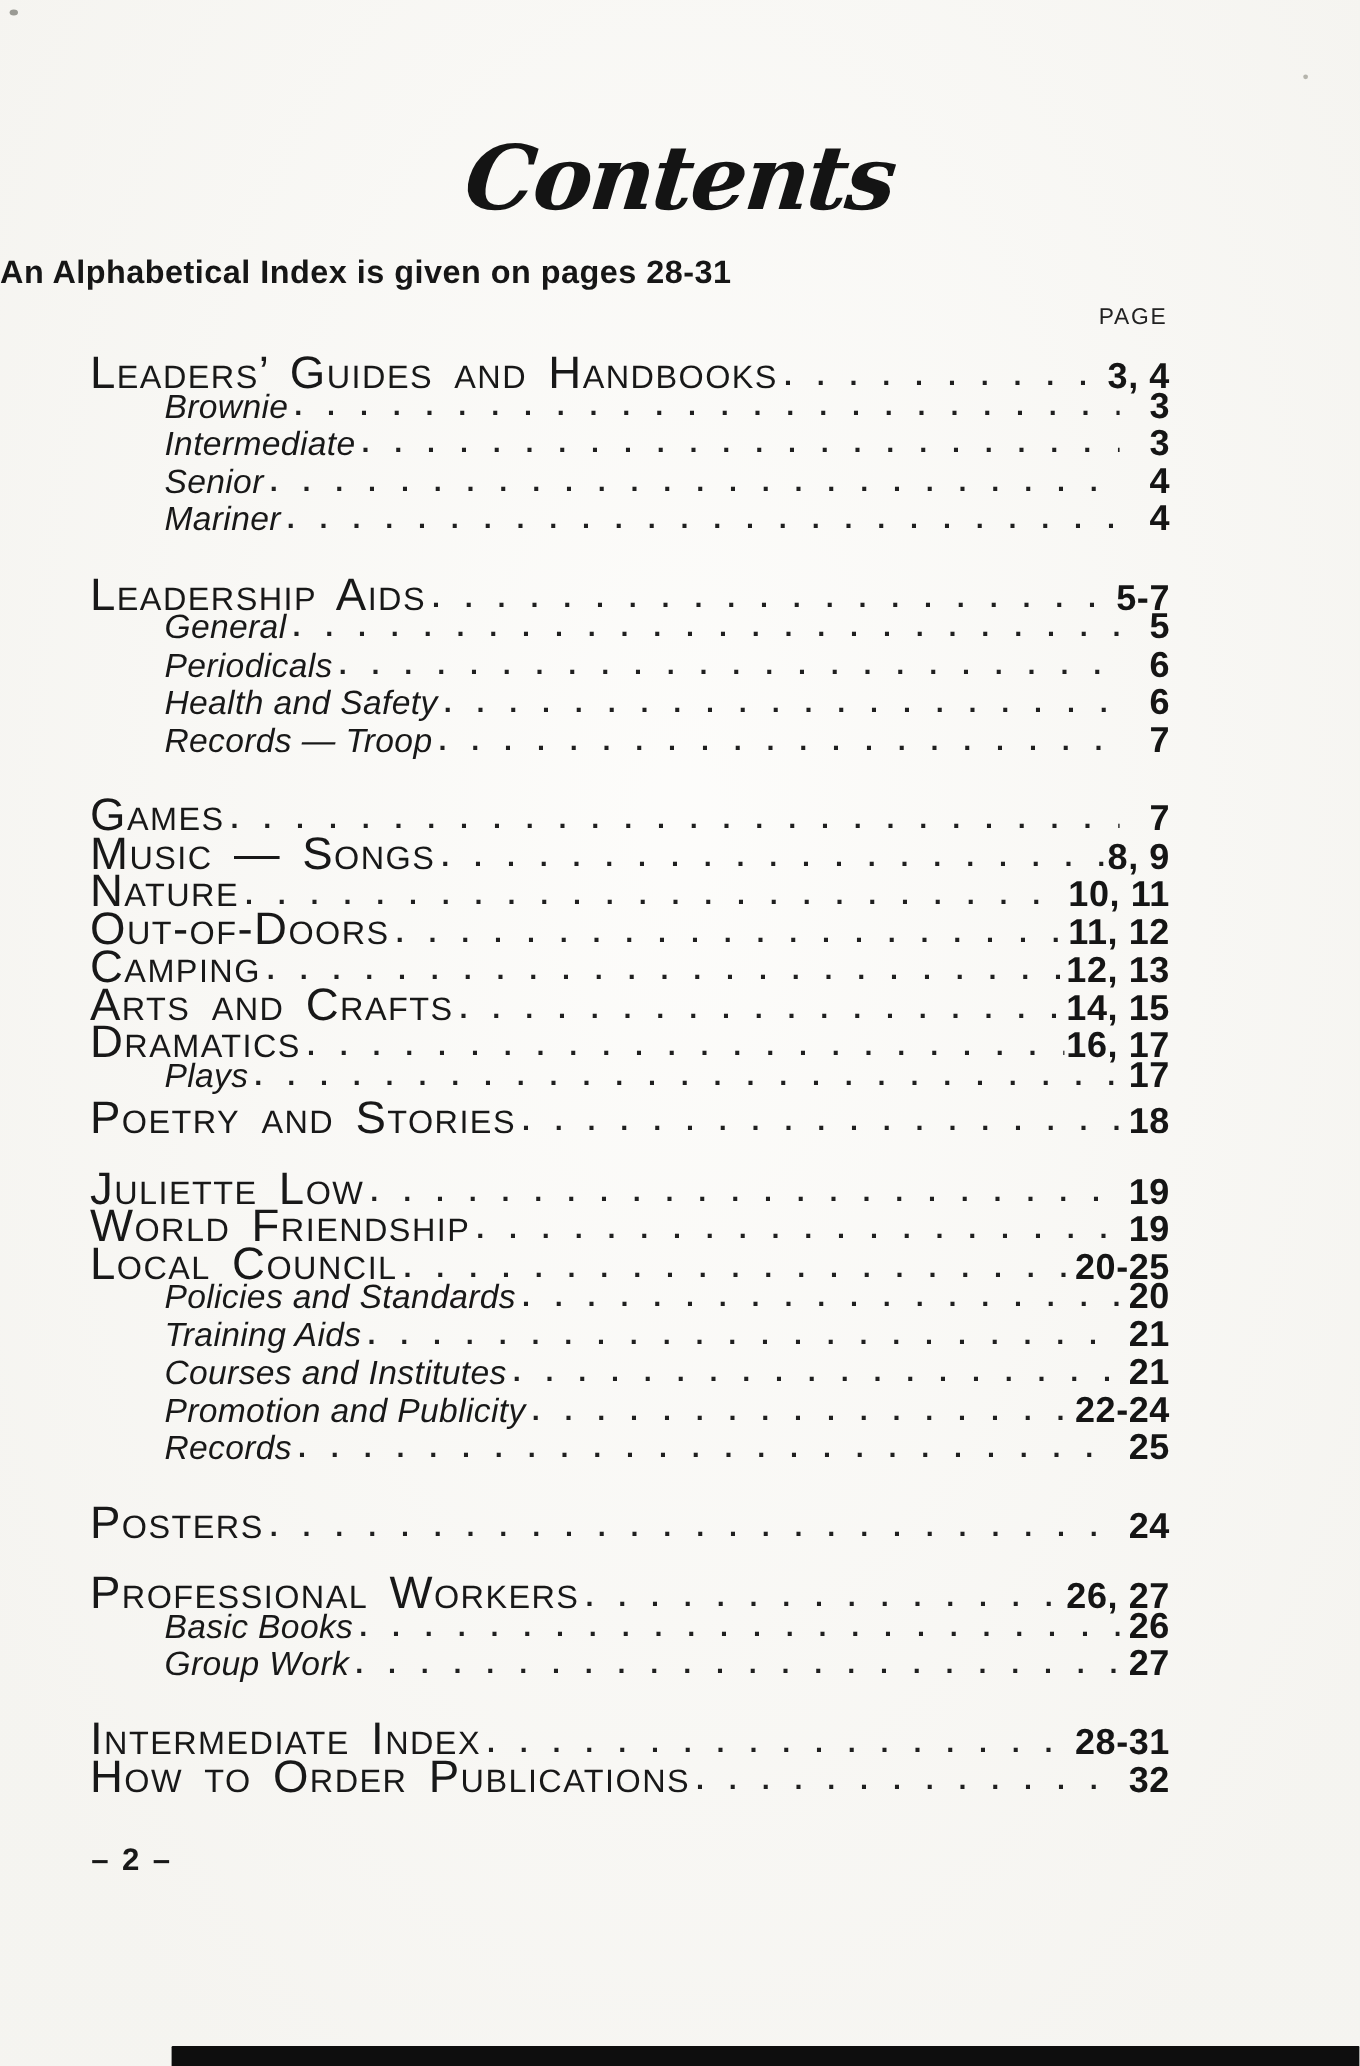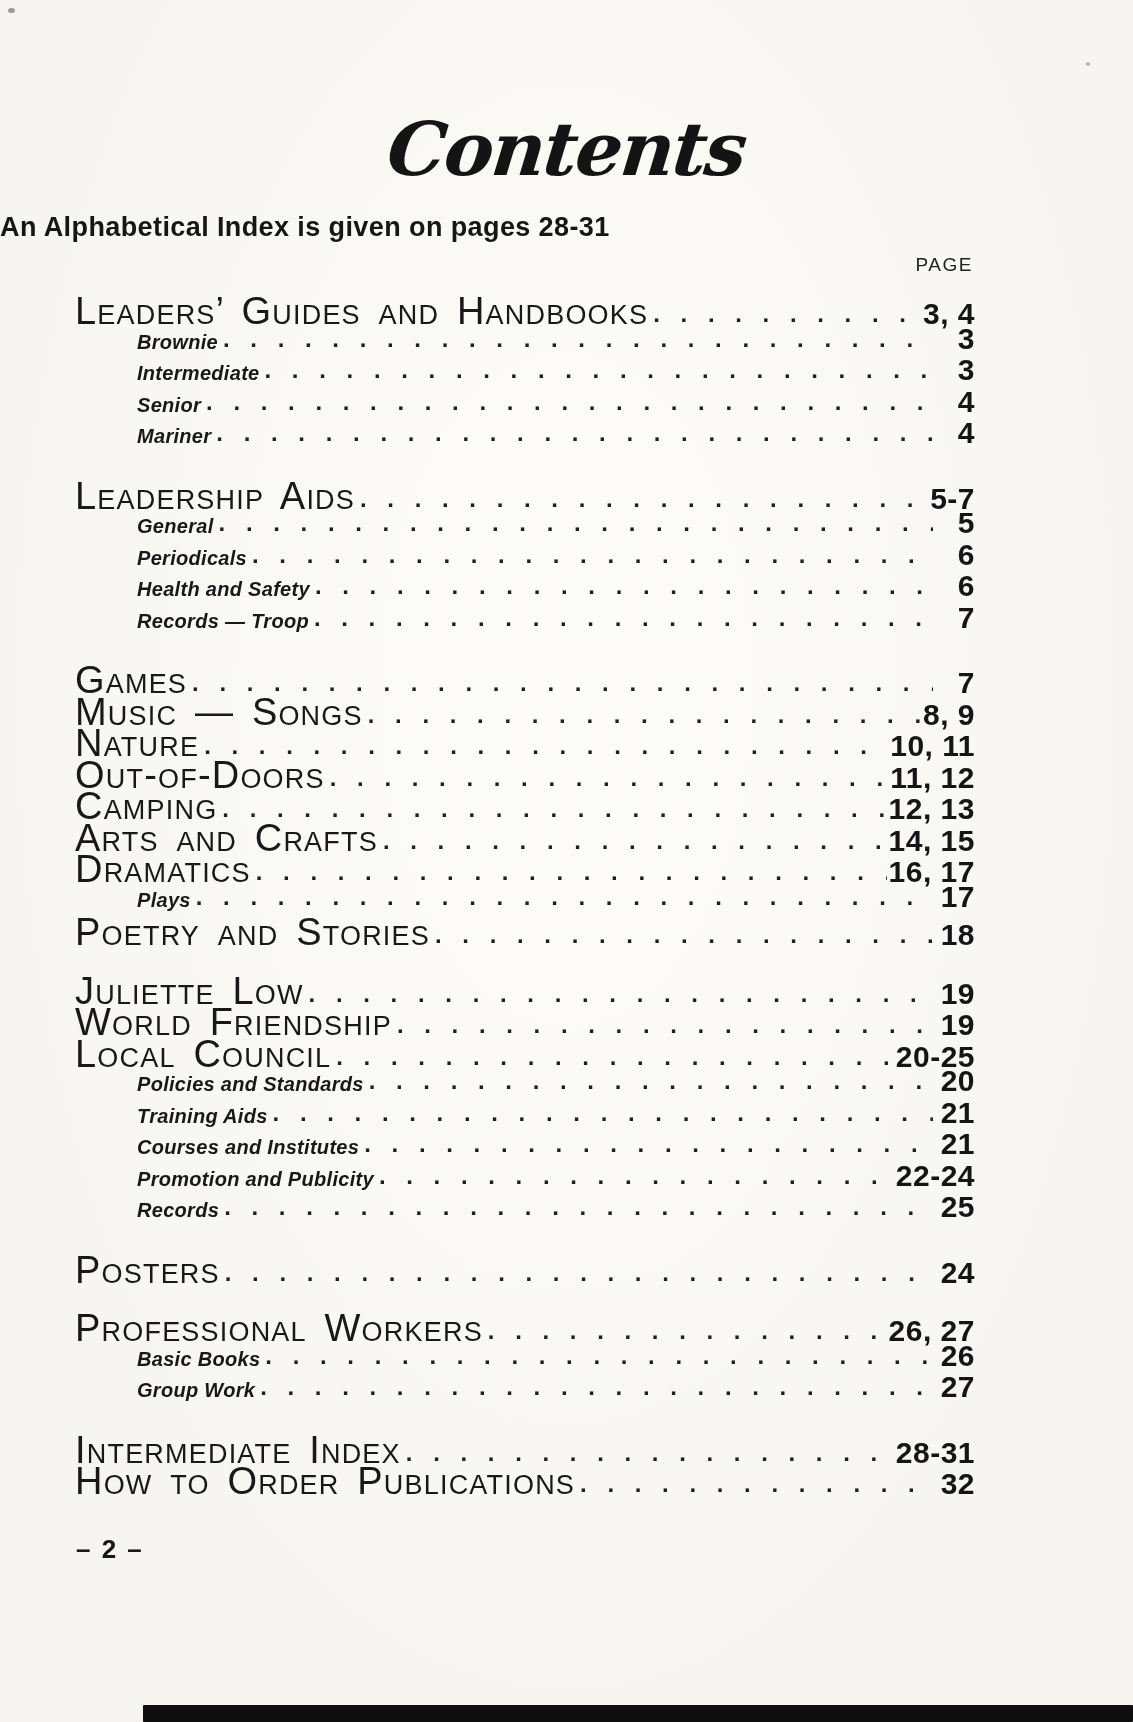--- a/index.html
+++ b/index.html
@@ -58,22 +58,22 @@
   }
   .toc-row.main .toc-label {
     font-variant: small-caps;
     font-weight: 400;
     font-size: 38px;
     letter-spacing: 1.2px;
     word-spacing: 6px;
   }
   .toc-row.sub .toc-label {
     font-style: italic;
-    font-weight: 700;
-    font-size: 20px;
+    font-weight: 400;
+    font-size: 28px;
     letter-spacing: 0.3px;
   }
   .toc-dots {
     flex: 1 1 auto;
     overflow: hidden;
     padding-left: 5px;
     margin-right: 2px;
     align-self: baseline;
     position: relative; top: -2px;
   }

